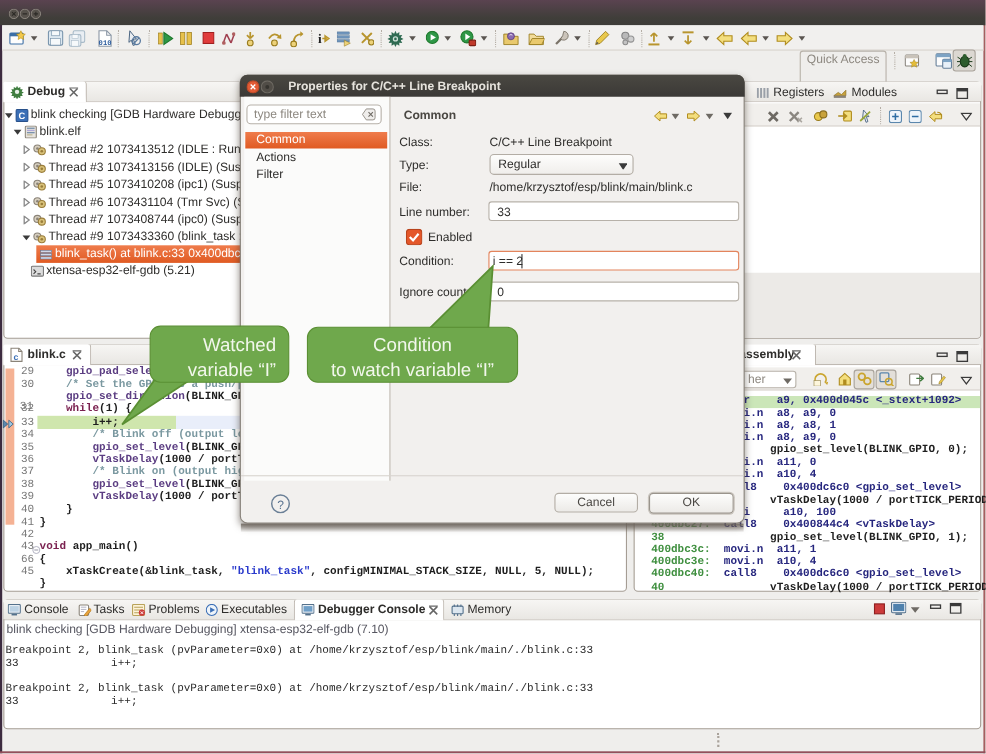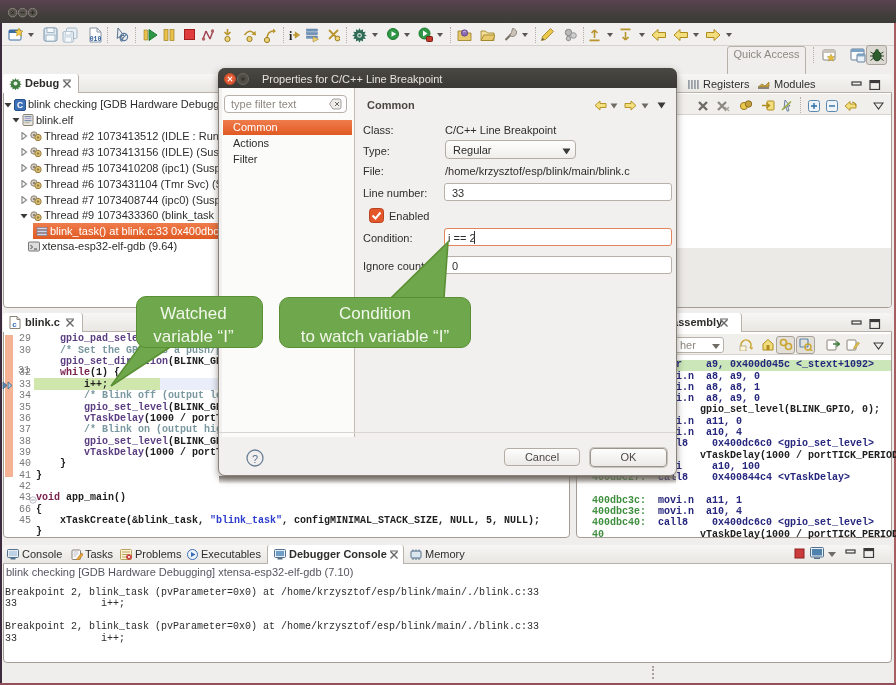--- a/index.html
+++ b/index.html
@@ -288,21 +288,21 @@
 <svg class="ic" style="left:36px;top:225px" width="12" height="12" viewBox="0 0 12 12">
       <rect x="1" y="2.5" width="10" height="2" fill="#cfd8ea" stroke="#5a7396" stroke-width=".5"></rect>
       <rect x="1" y="5.5" width="10" height="2" fill="#cfd8ea" stroke="#5a7396" stroke-width=".5"></rect>
       <rect x="1" y="8.5" width="10" height="2" fill="#cfd8ea" stroke="#5a7396" stroke-width=".5"></rect>
     </svg>
 <div class="tx" style="left:50px;top:224.5px;color:#fff">blink_task() at blink.c:33 0x400dbc18</div>
 <svg class="ic" style="left:28.0px;top:240.5px" width="12" height="12" viewBox="0 0 12 12">
       <rect x="0.5" y="1" width="11" height="9" rx="1" fill="#dcdcdc" stroke="#777"></rect>
       <path d="M2.5 4 l2 2 -2 2 M6 8 h3" stroke="#444" stroke-width="1" fill="none"></path>
     </svg>
-<div class="tx" style="left:42.0px;top:240.0px">xtensa-esp32-elf-gdb (9.64)</div>
+<div class="tx" style="left:42.0px;top:240.0px">xtensa-esp32-elf-gdb (5.21)</div>
 <div class="panel" style="left:576px;top:74px;width:316px;height:234px;background:#fff"></div>
 <div class="tabrow" style="left:576px;top:74px;width:316px;border-radius:3px 3px 0 0"></div>
 <svg class="ic" style="left:688px;top:79px" width="11" height="11" viewBox="0 0 11 11">
       <g fill="#9aa0a8">
         <rect x="0" y="1" width="1.8" height="9"></rect>
         <rect x="3" y="1" width="1.8" height="9"></rect>
         <rect x="6" y="1" width="1.8" height="9"></rect>
         <rect x="9" y="1" width="1.8" height="9"></rect>
       </g>
     </svg>
@@ -472,20 +472,21 @@
 <div class="mx" style="left:592px;top:370.50000000000006px"><span style="color:#3f8f3f;font-weight:bold">400dbc17:</span><span style="color:#26267e;font-weight:bold">  l32i.n</span><span style="color:#26267e;font-weight:bold">  a8, a9, 0</span></div>
 <div class="mx" style="left:592px;top:381.80000000000007px"><span style="color:#3f8f3f;font-weight:bold">400dbc19:</span><span style="color:#26267e;font-weight:bold">  addi.n</span><span style="color:#26267e;font-weight:bold">  a8, a8, 1</span></div>
 <div class="mx" style="left:592px;top:393.1px"><span style="color:#3f8f3f;font-weight:bold">400dbc1b:</span><span style="color:#26267e;font-weight:bold">  s32i.n</span><span style="color:#26267e;font-weight:bold">  a8, a9, 0</span></div>
 <div class="mx" style="left:592px;top:404.40000000000003px"><span style="color:#3f8f3f;font-weight:bold">35</span><span style="color:#1e1e1e;font-weight:bold">                gpio_set_level(BLINK_GPIO, 0);</span></div>
 <div class="mx" style="left:592px;top:415.70000000000005px"><span style="color:#3f8f3f;font-weight:bold">400dbc1e:</span><span style="color:#26267e;font-weight:bold">  movi.n</span><span style="color:#26267e;font-weight:bold">  a11, 0</span></div>
 <div class="mx" style="left:592px;top:427.00000000000006px"><span style="color:#3f8f3f;font-weight:bold">400dbc20:</span><span style="color:#26267e;font-weight:bold">  movi.n</span><span style="color:#26267e;font-weight:bold">  a10, 4</span></div>
 <div class="mx" style="left:592px;top:438.30000000000007px"><span style="color:#3f8f3f;font-weight:bold">400dbc22:</span><span style="color:#26267e;font-weight:bold">  call8</span><span style="color:#26267e;font-weight:bold">    0x400dc6c0 &lt;gpio_set_level&gt;</span></div>
 <div class="mx" style="left:592px;top:449.6px"><span style="color:#3f8f3f;font-weight:bold">36</span><span style="color:#1e1e1e;font-weight:bold">                vTaskDelay(1000 / portTICK_PERIOD_MS);</span></div>
 <div class="mx" style="left:592px;top:460.90000000000003px"><span style="color:#3f8f3f;font-weight:bold">400dbc25:</span><span style="color:#26267e;font-weight:bold">  movi</span><span style="color:#26267e;font-weight:bold">     a10, 100</span></div>
 <div class="mx" style="left:592px;top:472.20000000000005px"><span style="color:#3f8f3f;font-weight:bold">400dbc27:</span><span style="color:#26267e;font-weight:bold">  call8</span><span style="color:#26267e;font-weight:bold">    0x400844c4 &lt;vTaskDelay&gt;</span></div>
+<div class="mx" style="left:592px;top:483.50000000000006px"><span style="color:#3f8f3f;font-weight:bold">38</span><span style="color:#1e1e1e;font-weight:bold">                gpio_set_level(BLINK_GPIO, 1);</span></div>
 <div class="mx" style="left:592px;top:494.80000000000007px"><span style="color:#3f8f3f;font-weight:bold">400dbc3c:</span><span style="color:#26267e;font-weight:bold">  movi.n</span><span style="color:#26267e;font-weight:bold">  a11, 1</span></div>
 <div class="mx" style="left:592px;top:506.1px"><span style="color:#3f8f3f;font-weight:bold">400dbc3e:</span><span style="color:#26267e;font-weight:bold">  movi.n</span><span style="color:#26267e;font-weight:bold">  a10, 4</span></div>
 <div class="mx" style="left:592px;top:517.4000000000001px"><span style="color:#3f8f3f;font-weight:bold">400dbc40:</span><span style="color:#26267e;font-weight:bold">  call8</span><span style="color:#26267e;font-weight:bold">    0x400dc6c0 &lt;gpio_set_level&gt;</span></div>
 <div class="mx" style="left:592px;top:528.7px"><span style="color:#3f8f3f;font-weight:bold">40</span><span style="color:#1e1e1e;font-weight:bold">                vTaskDelay(1000 / portTICK_PERIOD_MS);</span></div>
 <div class="panel" style="left:3px;top:545px;width:889px;height:118px;background:#fff"></div>
 <div class="tabrow" style="left:3px;top:545px;width:889px"></div>
 <svg class="ic" style="left:7px;top:549px" width="12" height="11" viewBox="0 0 12 11">
       <rect x="0.5" y="0.5" width="11" height="8" rx="1" fill="#e8eef4" stroke="#54718c"></rect>
       <rect x="2" y="2" width="8" height="5" fill="#bcd2e4"></rect>
       <rect x="3.5" y="9" width="5" height="1.5" fill="#54718c"></rect>
@@ -552,21 +553,21 @@
 <div class="a" style="left:218px;top:68px;width:459px;height:408px;border-radius:7px;background:#f2f0ee;box-shadow:0 3px 7px rgba(60,50,40,.5);border:1px solid #88827a"></div>
 <div class="a" style="left:218px;top:68px;width:459px;height:20px;border-radius:7px 7px 0 0;background:linear-gradient(#4a4842,#3b3936)"></div>
 <svg class="ic" style="left:224px;top:73px" width="12" height="12" viewBox="0 0 12 12">
       <circle cx="6" cy="6" r="5.5" fill="#e25b35" stroke="#bb4a28"></circle>
       <path d="M3.9 3.9 L8.1 8.1 M8.1 3.9 L3.9 8.1" stroke="#fff" stroke-width="1.2"></path>
     </svg>
 <svg class="ic" style="left:237px;top:73px" width="12" height="12" viewBox="0 0 12 12">
       <circle cx="6" cy="6" r="5.5" fill="#514d47" stroke="#6e6a63"></circle>
       <circle cx="6" cy="6" r="1.8" fill="#36342f"></circle>
     </svg>
-<div class="a" style="left:262px;top:73px;font-size:11px;font-weight:normal;color:#e6e3dd">Properties for C/C++ Line Breakpoint</div>
+<div class="a" style="left:262px;top:73px;font-size:11px;font-weight:bold;color:#e6e3dd">Properties for C/C++ Line Breakpoint</div>
 <div class="a" style="left:222px;top:88px;width:132px;height:349px;background:#fbfbfa"></div>
 <div class="a" style="left:354px;top:88px;width:1px;height:349px;background:#c2bcb4"></div>
 <div class="a" style="left:224px;top:95px;width:123px;height:18px;background:#fff;border:1px solid #b7b1a9;border-radius:4px"></div>
 <div class="tx" style="left:231px;top:98px;color:#8d8880">type filter text</div>
 <svg class="ic" style="left:329px;top:98px" width="13" height="12" viewBox="0 0 13 12">
       <path d="M4 1 h6 a2 2 0 0 1 2 2 v6 a2 2 0 0 1 -2 2 h-6 l-3.5-5z" fill="#efedeb" stroke="#8d8880" stroke-width=".8"></path>
       <path d="M6 4 l4 4 M10 4 l-4 4" stroke="#6e6a64" stroke-width="1"></path>
     </svg>
 <div class="a" style="left:223px;top:119.5px;width:129px;height:15.5px;background:linear-gradient(#ef7c4c,#e05a22)"></div>
 <div class="tx" style="left:233px;top:121px;color:#fff">Common</div>
@@ -618,18 +619,18 @@
       <circle cx="9" cy="9" r="8" fill="none" stroke="#6a7f96" stroke-width="1.3"></circle>
       <text x="9" y="13.5" font-size="11" text-anchor="middle" fill="#5a7390" font-family="Liberation Sans">?</text>
     </svg>
 <div class="a" style="left:504px;top:448px;width:76px;height:18px;background:linear-gradient(#fdfdfc,#eceae7);border:1px solid #b3ada5;border-radius:4px;font-size:11px;color:#4a4743;text-align:center;line-height:16px">Cancel</div>
 <div class="a" style="left:590px;top:448px;width:77px;height:19px;background:linear-gradient(#fdfdfc,#eceae7);border:1.5px solid #9a948c;border-radius:4px;font-size:11px;color:#4a4743;text-align:center;line-height:16px;box-shadow:0 0 0 1px #c9c4bd">OK</div>
 <div class="a" style="left:219px;top:476px;width:457px;height:8px;background:linear-gradient(rgba(110,102,94,0.9),rgba(110,102,94,0))"></div>
 <svg class="a" style="left:100px;top:340px" width="90" height="52" viewBox="0 0 90 52">
       <path d="M43 2 L78 2 L11 46 Z" fill="#6fa84c" stroke="#5a8f33" stroke-width="1.6"></path>
     </svg>
 <div class="a" style="left:136px;top:296px;width:127px;height:52px;background:#6fa84c;border:1.5px solid #5a8f33;border-radius:10px"></div>
-<div class="a" style="left:136px;top:302px;width:115px;text-align:center;font-size:17px;color:#f2f7ec;line-height:23px">Watched<br>variable “I”</div>
+<div class="a" style="left:136px;top:302px;width:115px;text-align:right;font-size:17px;color:#f2f7ec;line-height:23px">Watched<br>variable “I”</div>
 <svg class="a" style="left:385px;top:238px" width="70" height="64" viewBox="0 0 70 64">
       <path d="M63 4 L6 60 L59 60 Z" fill="#6fa84c" stroke="#5a8f33" stroke-width="1.6"></path>
     </svg>
 <div class="a" style="left:279px;top:297px;width:192px;height:51px;background:#6fa84c;border:1.5px solid #5a8f33;border-radius:10px"></div>
 <div class="a" style="left:279px;top:302px;width:192px;text-align:center;font-size:17px;color:#f2f7ec;line-height:23px">Condition<br>to watch variable “I”</div>
 </div>
 </body></html>

